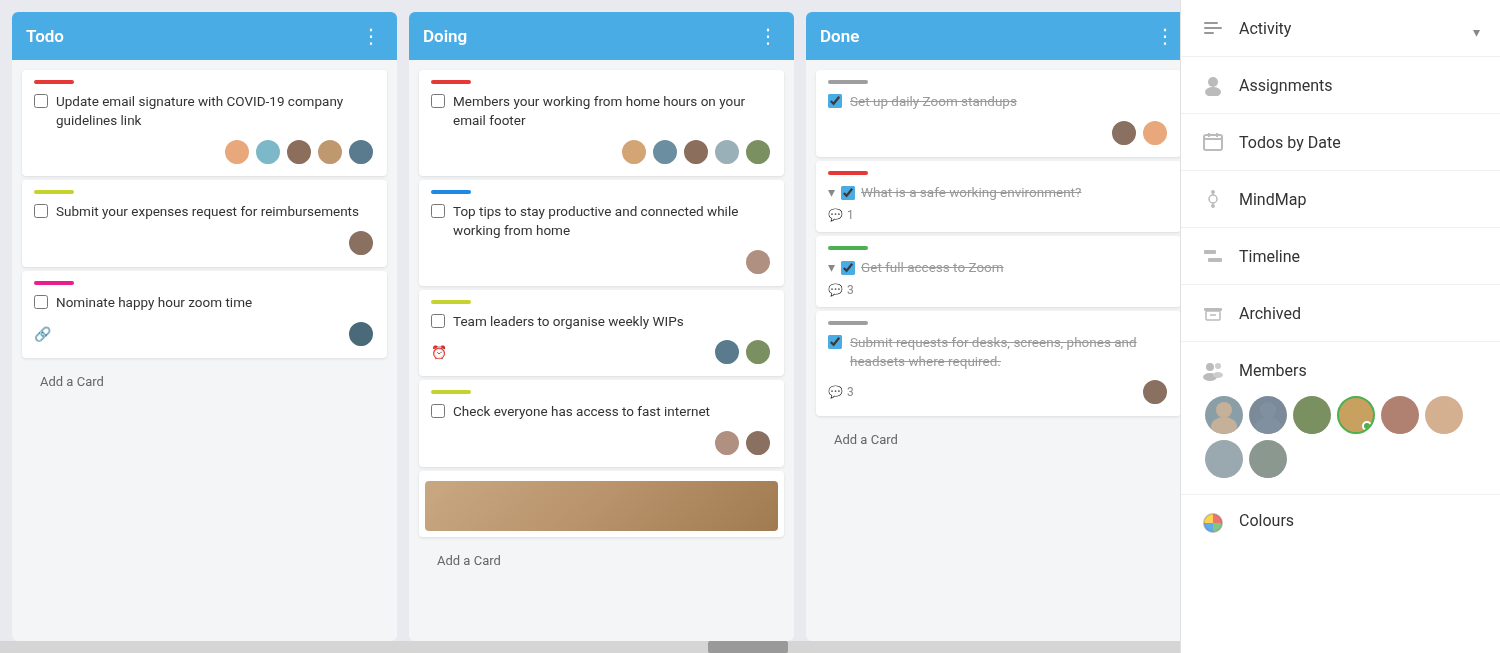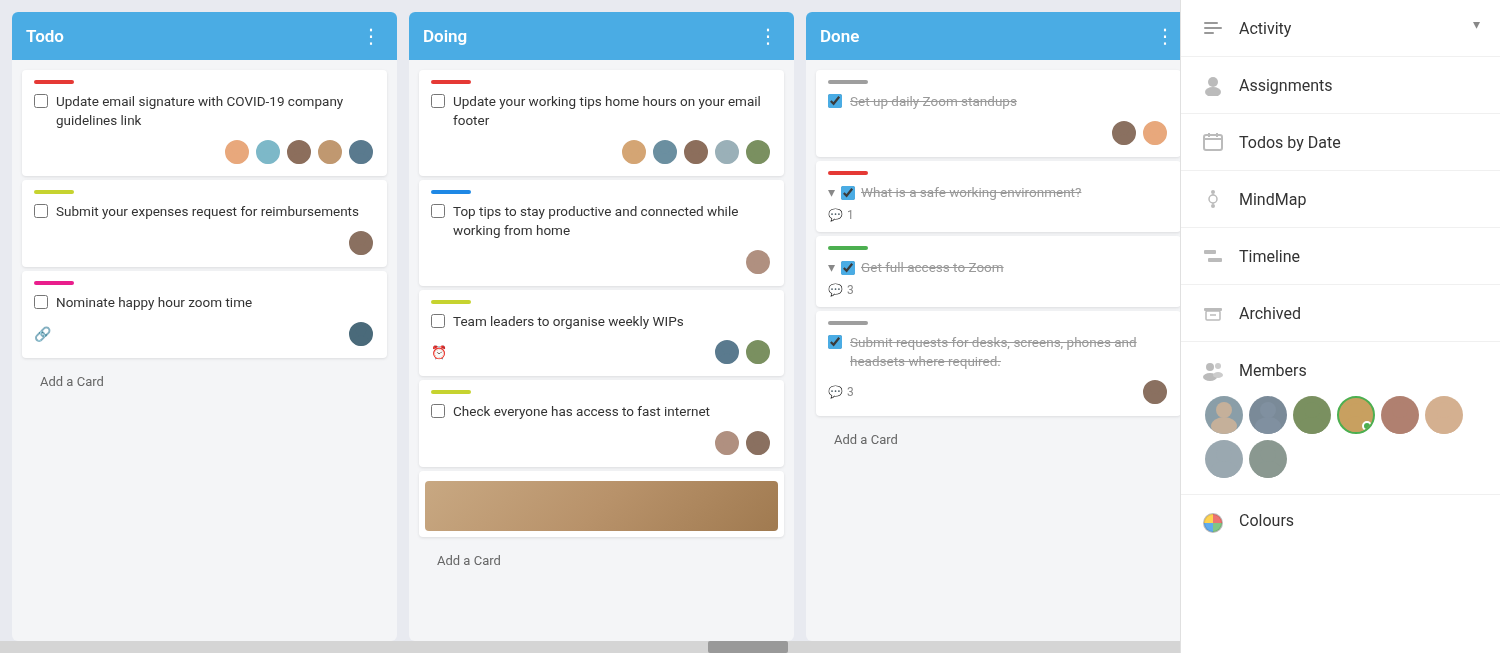--- a/index.html
+++ b/index.html
@@ -203,21 +203,21 @@
       min-width: 320px;
       background: white;
       border-left: 1px solid #e0e0e0;
       display: flex;
       flex-direction: column;
       overflow-y: auto;
     }
 
     .sidebar-item {
       display: flex;
-      align-items: flex-start;
+      align-items: flex-end;
       justify-content: space-between;
       padding: 16px 20px;
       cursor: pointer;
       border-bottom: 1px solid #f0f0f0;
     }
 
     .sidebar-item.active {
       background: #f0f0f0;
     }
 
@@ -450,21 +450,21 @@
     <div class="column-header">
       <span class="column-header-title">Doing</span>
       <span class="column-menu-btn">⋮</span>
     </div>
     <div class="column-body">
 
       <div class="card">
         <div class="card-color-bar" style="background:#e53935;"></div>
         <div class="card-content">
           <input type="checkbox" class="card-checkbox" style="">
-          <span class="card-text">Update your working tips home hours on your email footer</span>
+          <span class="card-text">Members your working from home hours on your email footer</span>
         </div>
         <div class="card-footer">
           <div></div>
           <div class="card-avatars">
             <div class="avatar av6">
                 <svg width="28" height="28" viewBox="0 0 28 28">
                   <circle cx="14" cy="10" r="6" fill="#d4a574"></circle>
                   <ellipse cx="14" cy="22" rx="9" ry="6" fill="#d4a574"></ellipse>
                 </svg>
               </div>

